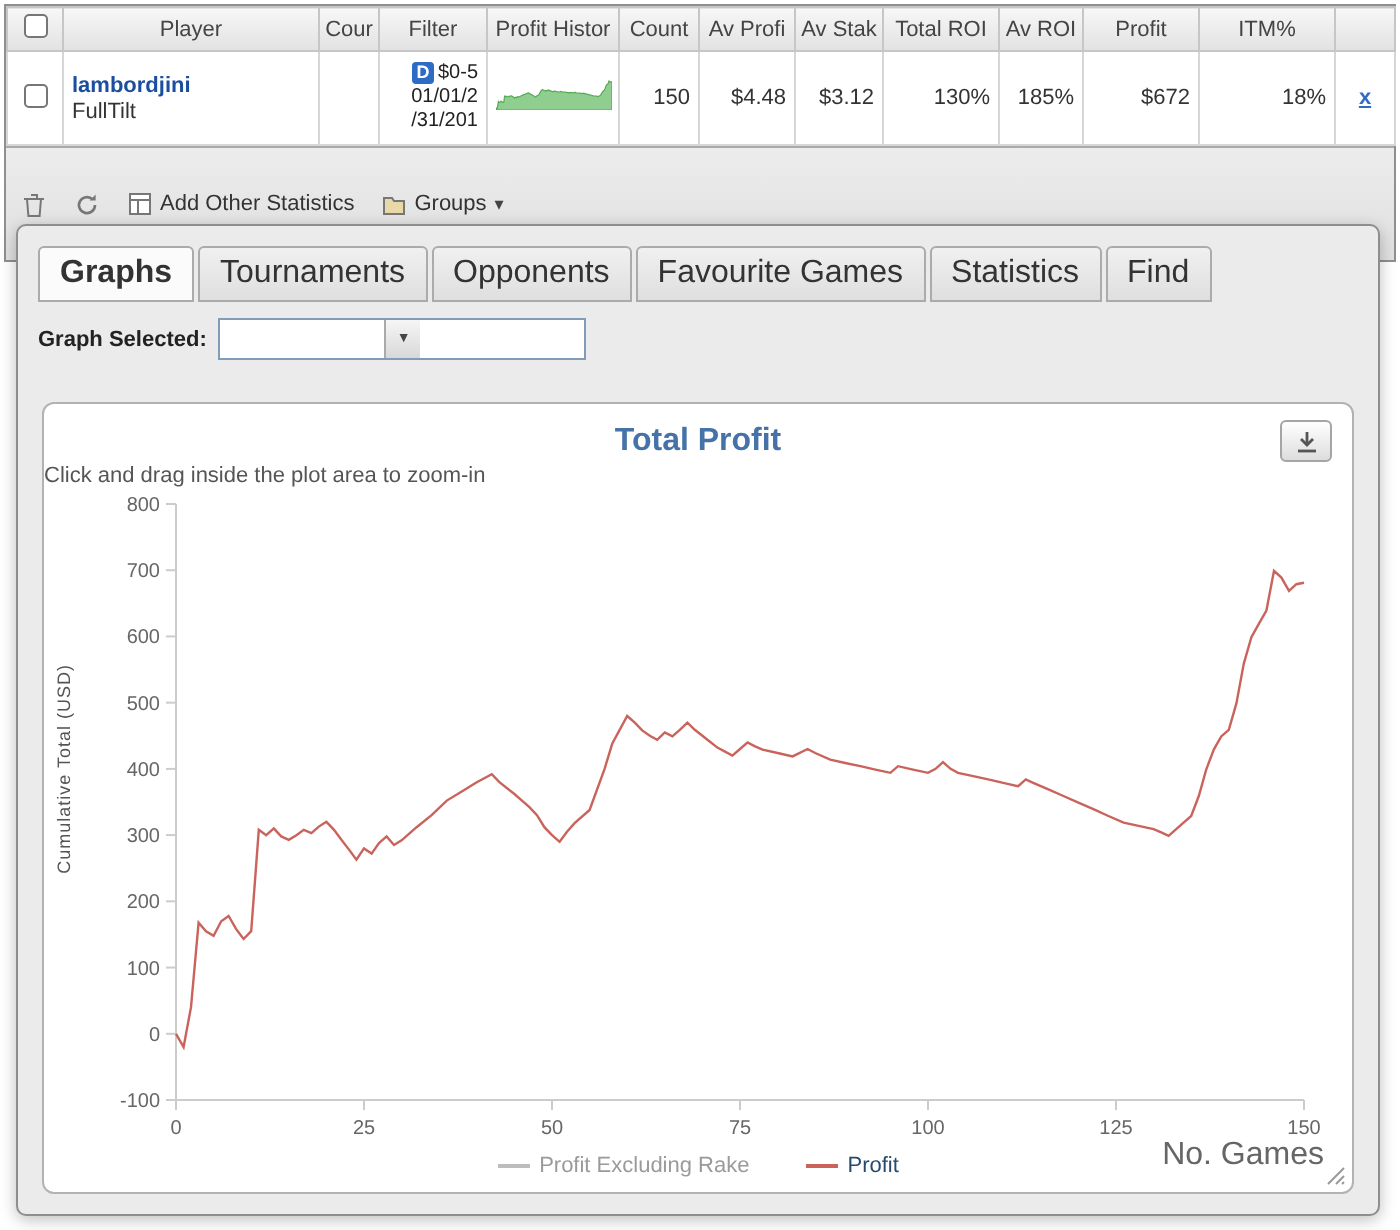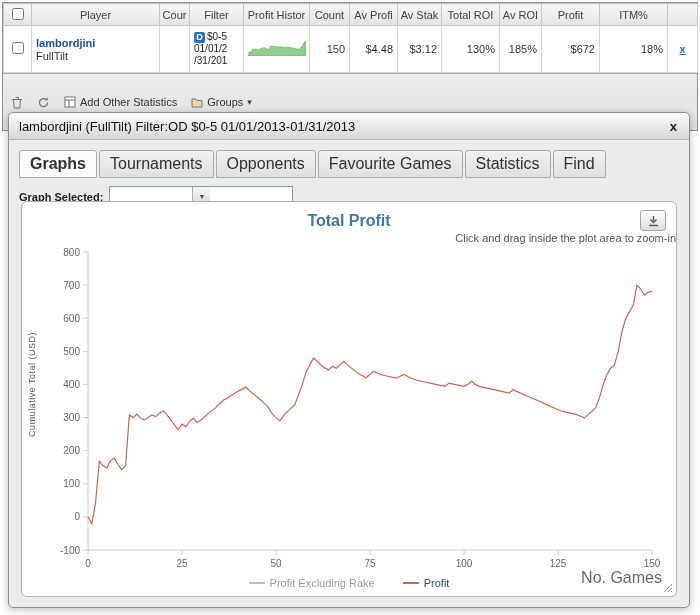--- a/index.html
+++ b/index.html
@@ -9,21 +9,21 @@
   
   .results-wrap{position:absolute;left:2px;top:2px;width:694px;border:1px solid #8f8f8f;background:#fff;}
   table.results{border-collapse:collapse;table-layout:fixed;width:100%;font-size:11px;}
   table.results th{background:linear-gradient(#f7f7f7,#e2e2e2);border:1px solid #c6c6c6;
                    height:19px;font-weight:normal;color:#444;text-align:center;overflow:hidden;white-space:nowrap;}
   table.results td{border:1px solid #d6d6d6;background:#fff;height:42px;padding:2px 4px;
                    vertical-align:middle;overflow:hidden;}
   td.num{text-align:right;padding-right:7px;}
   .player-name{color:#1a4e9e;font-weight:bold;cursor:pointer;}
   .player-site{color:#333;margin-top:1px;}
-  .filter-cell{font-size:10px;line-height:1.2;color:#222;}
+  .filter-cell{font-size:10px;line-height:1.2;color:#222;text-align:right;}
   .dbadge{display:inline-flex;align-items:center;justify-content:center;width:11px;height:11px;
           background:#2d6bc4;color:#fff;border-radius:2px;font-size:9px;font-weight:bold;margin-right:2px;}
   .spark-cell{text-align:left;}
   .rowclose{color:#2d6bc4;font-weight:bold;cursor:pointer;text-decoration:underline;font-size:11px;}
   .cb{width:12px;height:12px;margin:0;}
 
   
   .toolbar{display:flex;align-items:center;gap:14px;background:linear-gradient(#ececec,#e0e0e0);
            border-top:1px solid #aaa;padding:20px 8px;font-size:11px;color:#333;height:16px;}
   .tb-item{display:inline-flex;align-items:center;gap:4px;cursor:pointer;}
@@ -47,21 +47,21 @@
   .gs-label{font-weight:bold;color:#222;}
   .select{display:inline-flex;width:182px;height:19px;background:#fff;border:1px solid #7f9db9;
           margin-left:6px;align-items:center;cursor:pointer;flex-direction:column;}
   .select-value{flex:1;padding:0 5px;font-size:11px;color:#111;white-space:nowrap;overflow:hidden;}
   .select-arrow{width:17px;height:100%;display:flex;align-items:center;justify-content:center;
                 font-size:7px;color:#444;background:linear-gradient(#f6f6f6,#d8d8d8);border-left:1px solid #aaa;}
 
   .chart-box{position:absolute;left:12px;right:12px;top:88px;bottom:10px;background:#fff;
              border:1px solid #b2b2b2;border-radius:6px;}
   .chart-title{text-align:center;margin-top:10px;font-size:16px;font-weight:bold;color:#4572a7;}
-  .chart-subtitle{text-align:right;margin-top:2px;font-size:11px;color:#555;}
+  .chart-subtitle{text-align:left;margin-top:2px;font-size:11px;color:#555;}
   .download-btn{position:absolute;top:8px;right:10px;width:24px;height:19px;border:1px solid #a5a5a5;
                 border-radius:3px;background:linear-gradient(#fff,#ddd);display:flex;align-items:center;
                 justify-content:center;cursor:pointer;}
   .chart-svg{position:absolute;left:6px;top:44px;}
   .y-axis-title{position:absolute;left:5px;top:130px;writing-mode:vertical-rl;transform:rotate(180deg);
                 font-size:9px;color:#555;letter-spacing:.5px;}
   .legend{position:absolute;left:0;right:0;bottom:7px;display:flex;justify-content:center;gap:28px;
           font-size:11px;align-items:center;}
   .legend-item{display:inline-flex;align-items:center;cursor:pointer;}
   .swatch{display:inline-block;width:16px;height:2px;margin-right:5px;}
@@ -172,24 +172,20 @@
               <path d="M1 2h4l1 1.5h5V10H1z" fill="#e9d9a8" stroke="#777"></path>
             </svg>
         </span>
         <span>Groups</span>
         <span class="caret">▾</span>
       </span>
     </div>
   </div>
 
   <div class="dialog">
-    <div class="dialog-header">
-      <span>lambordjini (FullTilt) Filter:OD $0-5 01/01/2013-01/31/2013</span>
-      <span class="dialog-close">x</span>
-    </div>
 
     <div class="tabs">
       <div class="tab active">Graphs</div>
       <div class="tab">Tournaments</div>
       <div class="tab">Opponents</div>
       <div class="tab">Favourite Games</div>
       <div class="tab">Statistics</div>
       <div class="tab">Find</div>
     </div>
 

